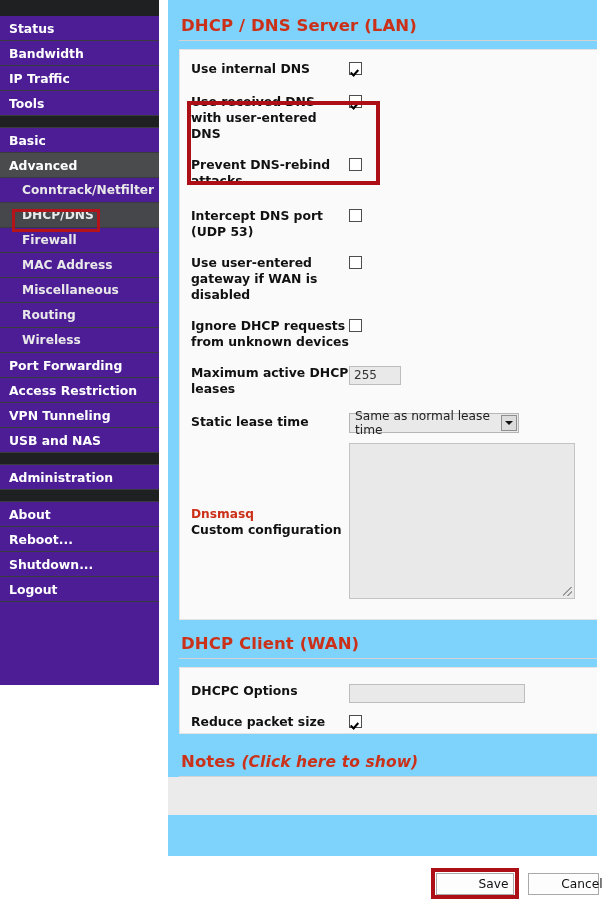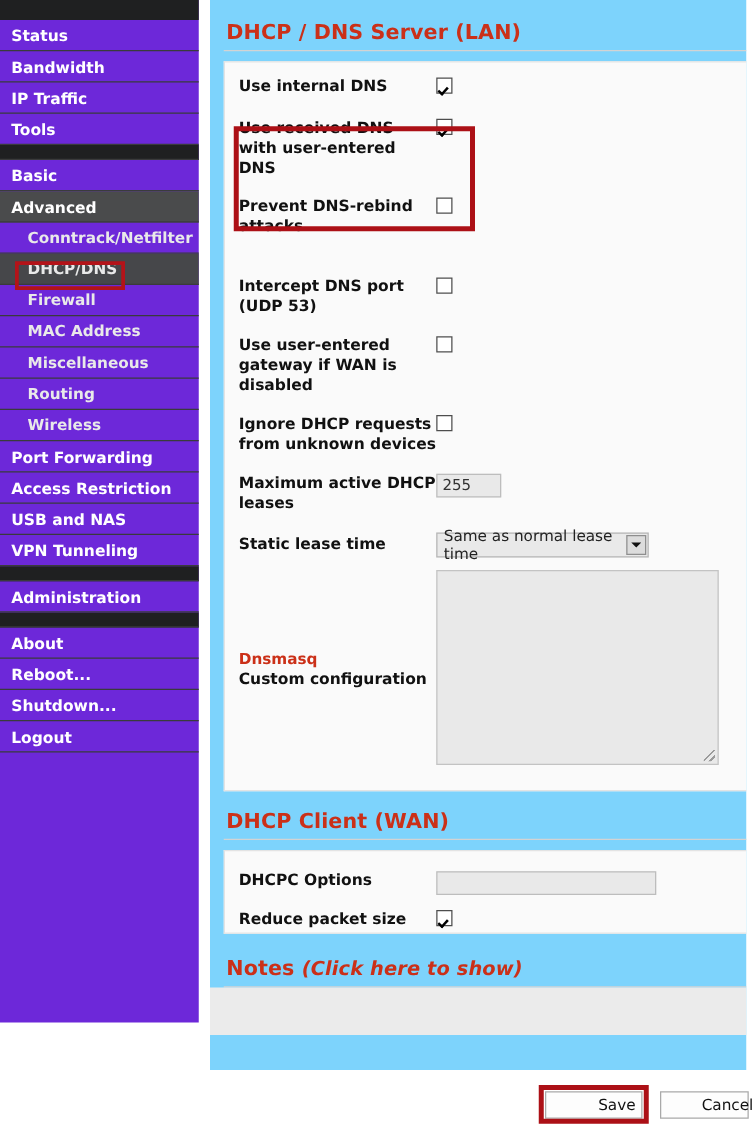--- a/index.html
+++ b/index.html
@@ -15,22 +15,22 @@
     overflow: hidden;
     background: #ffffff;
   }
 
   
   #sidebar {
     position: absolute;
     left: 0;
     top: 0;
     width: 159px;
-    height: 818px;
-    background: #6d28d9;
+    height: 685px;
+    background: #4c1d95;
     box-sizing: border-box;
   }
   .nav-row {
     position: relative;
     height: 25px;
     line-height: 25px;
     color: #ffffff;
     font-size: 12.4px;
     font-weight: bold;
     padding-left: 9px;
@@ -307,22 +307,22 @@
     <div class="nav-row active"><span>Advanced</span></div>
     <div class="nav-row sub"><span>Conntrack/Netfilter</span></div>
     <div class="nav-row sub active"><span>DHCP/DNS</span></div>
     <div class="nav-row sub"><span>Firewall</span></div>
     <div class="nav-row sub"><span>MAC Address</span></div>
     <div class="nav-row sub"><span>Miscellaneous</span></div>
     <div class="nav-row sub"><span>Routing</span></div>
     <div class="nav-row sub"><span>Wireless</span></div>
     <div class="nav-row"><span>Port Forwarding</span></div>
     <div class="nav-row"><span>Access Restriction</span></div>
+    <div class="nav-row"><span>VPN Tunneling</span></div>
     <div class="nav-row"><span>USB and NAS</span></div>
-    <div class="nav-row"><span>VPN Tunneling</span></div>
 
     <div class="nav-gap"></div>
 
     <div class="nav-row"><span>Administration</span></div>
 
     <div class="nav-gap"></div>
 
     <div class="nav-row"><span>About</span></div>
     <div class="nav-row"><span>Reboot...</span></div>
     <div class="nav-row"><span>Shutdown...</span></div>
@@ -352,21 +352,21 @@
         </div>
       </div>
 
       <div class="frow" style="margin-top:14px;">
         <div class="flabel">Prevent DNS-rebind attacks</div>
         <div class="fctrl">
           <span class="cbx"></span>
         </div>
       </div>
 
-      <div class="frow" style="margin-top:31px;">
+      <div class="frow" style="margin-top:18px;">
         <div class="flabel">Intercept DNS port (UDP 53)</div>
         <div class="fctrl">
           <span class="cbx"></span>
         </div>
       </div>
 
       <div class="frow" style="margin-top:14px;">
         <div class="flabel">Use user-entered gateway if WAN is disabled</div>
         <div class="fctrl">
           <span class="cbx"></span>

